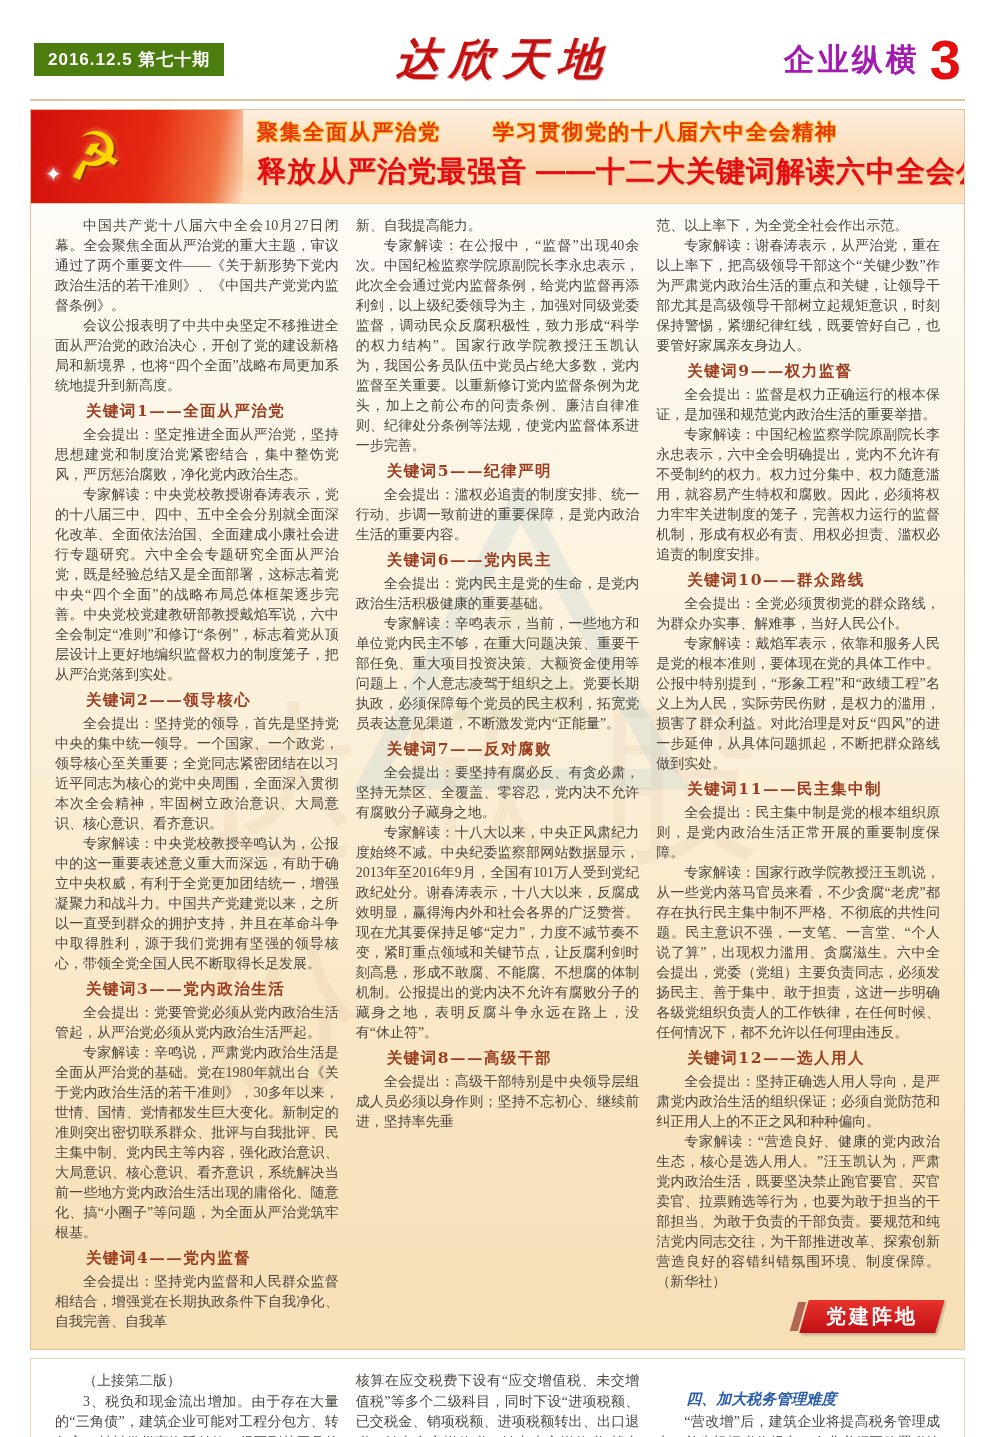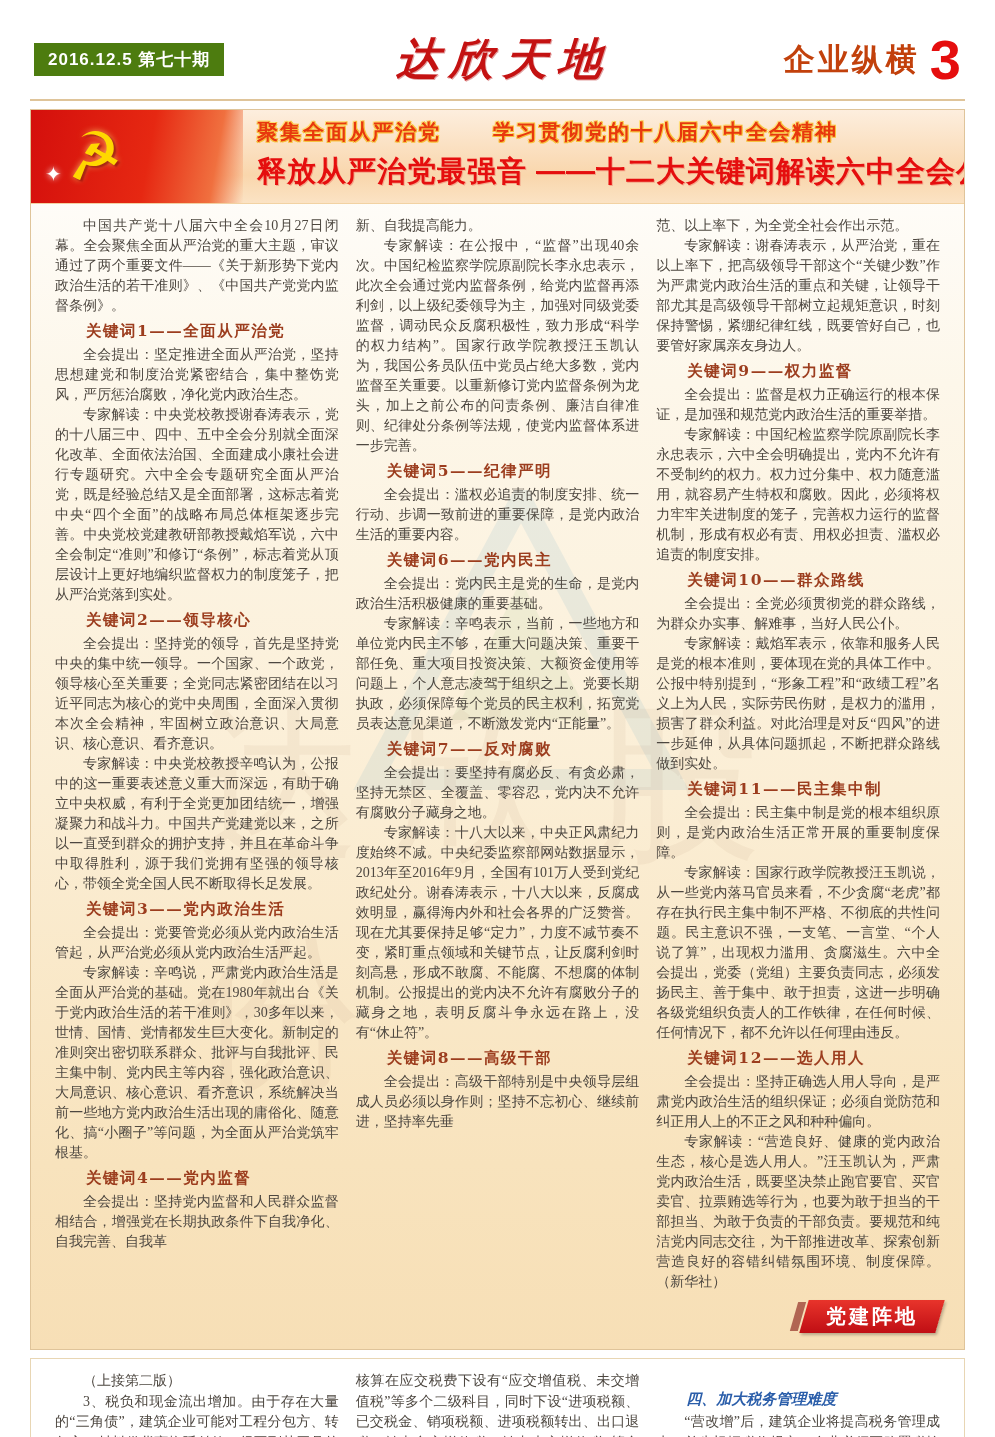--- a/index.html
+++ b/index.html
@@ -11,21 +11,21 @@
   *{box-sizing:border-box;}
   html,body{margin:0;padding:0;background:#fff;}
   body{width:995px;font-family:"Liberation Serif","DejaVu Serif",serif;color:var(--text-color);}
   .sheet{width:995px;min-height:1437px;background:#fff;padding:30px 30px 0;position:relative;}
 
   
   .hdr{display:flex;align-items:center;justify-content:space-between;border-bottom:2px solid var(--border-tan);padding:0 4px 10px;}
   .issue-badge{background:#4d7c0f;color:#fff;font-family:"Liberation Sans",sans-serif;font-size:17px;font-weight:bold;padding:5px 14px;letter-spacing:1px;}
   .masthead{color:var(--masthead-red);font-size:44px;font-weight:bold;font-style:italic;font-family:"DejaVu Serif",serif;letter-spacing:10px;text-shadow:1px 1px 0 rgba(180,20,20,.4);transform:skewX(-4deg);}
   .hdr-right{display:flex;align-items:center;}
-  .section-title{font-size:31px;font-weight:bold;color:#c2410c;font-family:"Liberation Sans",sans-serif;letter-spacing:3px;}
+  .section-title{font-size:31px;font-weight:bold;color:#a21caf;font-family:"Liberation Sans",sans-serif;letter-spacing:3px;}
   .page-num{font-size:56px;line-height:.85;font-weight:bold;color:var(--accent-red);font-family:"Liberation Sans",sans-serif;margin-left:10px;}
 
   
   .main-panel{margin-top:8px;border:1px solid var(--border-tan);background:linear-gradient(180deg,#ffffff 0%,#fdf7ea 22%,#fbeed5 55%,#f8e3bd 85%,#f7dfb6 100%);padding:0 0 16px;position:relative;overflow:hidden;}
   .banner{position:relative;height:94px;background:linear-gradient(180deg,#fdeede 0%,#f9d6ac 70%,#fbe3c4 100%);border-bottom:1px solid #f2d2a2;}
   .emblem{position:absolute;left:0;top:0;bottom:0;width:212px;background:linear-gradient(100deg,#d40f0c 0%,#e62812 55%,#f0703f 85%,rgba(240,150,90,0) 100%);display:flex;align-items:center;}
   .emblem .glyph{font-size:64px;color:#ffd badge700;color:#ffd700;margin-left:34px;text-shadow:2px 2px 2px rgba(120,0,0,.6),0 0 6px rgba(255,230,120,.8);transform:rotate(-8deg);}
   .emblem .spark{position:absolute;left:14px;top:52px;color:#fff;font-size:20px;text-shadow:0 0 6px #fff;}
   .banner-text{margin-left:212px;padding:8px 14px 0;text-align:left;}
   .kicker{font-family:"Liberation Sans",sans-serif;font-weight:bold;font-size:21px;color:var(--kicker-red);letter-spacing:2px;text-shadow:1px 1px 0 #f7c23c,-1px -1px 0 #ffe27a,1px -1px 0 #f7c23c,-1px 1px 0 #f7c23c;}
@@ -91,20 +91,21 @@
       <svg width="380" height="300" viewBox="0 0 380 300">
         <polygon points="190,10 40,290 340,290" fill="none" stroke="#7fb2c8" stroke-width="22"></polygon>
         <polygon points="190,90 120,230 260,230" fill="#a8c98f"></polygon>
       </svg>
       <div class="wm-text">达欣股份</div>
     </div>
 
     <div class="cols">
       <div class="col">
           <p class="para">中国共产党十八届六中全会10月27日闭幕。全会聚焦全面从严治党的重大主题，审议通过了两个重要文件——《关于新形势下党内政治生活的若干准则》、《中国共产党党内监督条例》。</p>
+          <p class="para">会议公报表明了中共中央坚定不移推进全面从严治党的政治决心，开创了党的建设新格局和新境界，也将“四个全面”战略布局更加系统地提升到新高度。</p>
           <div class="kw">关键词1——全面从严治党</div>
           <p class="para">全会提出：坚定推进全面从严治党，坚持思想建党和制度治党紧密结合，集中整饬党风，严厉惩治腐败，净化党内政治生态。</p>
           <p class="para">专家解读：中央党校教授谢春涛表示，党的十八届三中、四中、五中全会分别就全面深化改革、全面依法治国、全面建成小康社会进行专题研究。六中全会专题研究全面从严治党，既是经验总结又是全面部署，这标志着党中央“四个全面”的战略布局总体框架逐步完善。中央党校党建教研部教授戴焰军说，六中全会制定“准则”和修订“条例”，标志着党从顶层设计上更好地编织监督权力的制度笼子，把从严治党落到实处。</p>
           <div class="kw">关键词2——领导核心</div>
           <p class="para">全会提出：坚持党的领导，首先是坚持党中央的集中统一领导。一个国家、一个政党，领导核心至关重要；全党同志紧密团结在以习近平同志为核心的党中央周围，全面深入贯彻本次全会精神，牢固树立政治意识、大局意识、核心意识、看齐意识。</p>
           <p class="para">专家解读：中央党校教授辛鸣认为，公报中的这一重要表述意义重大而深远，有助于确立中央权威，有利于全党更加团结统一，增强凝聚力和战斗力。中国共产党建党以来，之所以一直受到群众的拥护支持，并且在革命斗争中取得胜利，源于我们党拥有坚强的领导核心，带领全党全国人民不断取得长足发展。</p>
           <div class="kw">关键词3——党内政治生活</div>
           <p class="para">全会提出：党要管党必须从党内政治生活管起，从严治党必须从党内政治生活严起。</p>
           <p class="para">专家解读：辛鸣说，严肃党内政治生活是全面从严治党的基础。党在1980年就出台《关于党内政治生活的若干准则》，30多年以来，世情、国情、党情都发生巨大变化。新制定的准则突出密切联系群众、批评与自我批评、民主集中制、党内民主等内容，强化政治意识、大局意识、核心意识、看齐意识，系统解决当前一些地方党内政治生活出现的庸俗化、随意化、搞“小圈子”等问题，为全面从严治党筑牢根基。</p>
           <div class="kw">关键词4——党内监督</div>

